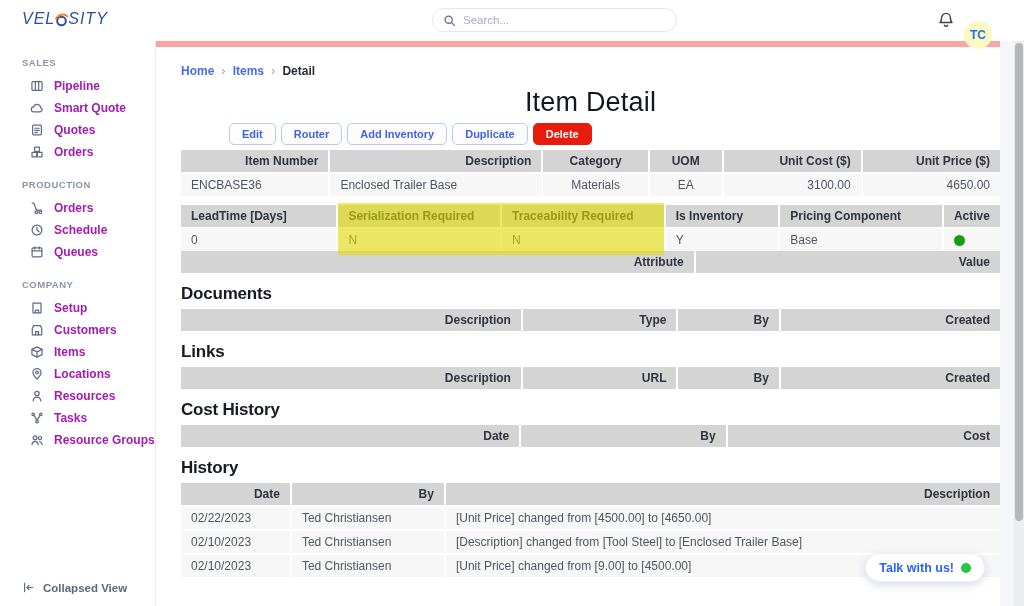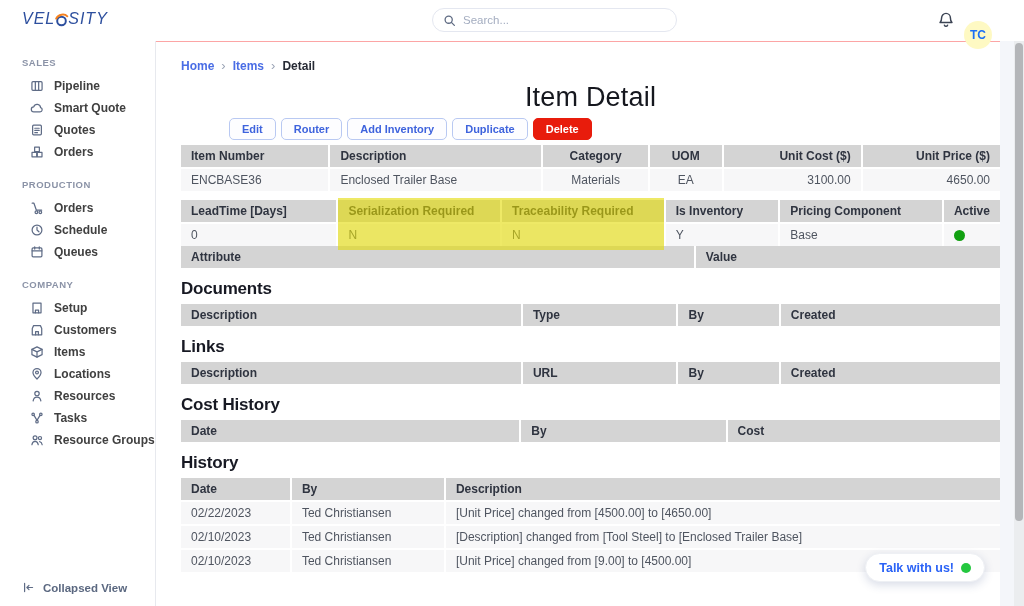--- a/index.html
+++ b/index.html
@@ -13,46 +13,46 @@
   .search-pill { position:absolute; left:432px; top:8px; width:245px; height:24px; border:1px solid #e4e7f0; border-radius:13px; background:#fff; display:flex; align-items:center; padding:0 10px; gap:7px; }
   .search-pill svg { flex:0 0 auto; stroke:#5f6b83; }
   .search-pill input { border:none; outline:none; width:100%; font-size:11.5px; color:#5a6478; font-family:inherit; background:transparent; }
   .search-pill input::placeholder { color:#a4adc0; }
   .bell { position:absolute; right:69px; top:11px; width:18px; height:18px; stroke:#3c4454; cursor:pointer; }
   .avatar { position:absolute; right:32px; top:6px; width:28px; height:28px; border-radius:50%; background:#fef9c3; color:#1b6ff5; font-weight:700; font-size:12px; display:flex; align-items:center; justify-content:center; cursor:pointer;margin-top:15px; }
 
   
   .sidebar { position:absolute; left:0; top:41px; width:156px; height:565px; background:#fff; border-right:1px solid #e7e9ee; z-index:4; }
   .side-section-label { margin:16px 0 7px 22px; font-size:9.5px; font-weight:700; letter-spacing:.5px; color:#8b93a7; }
-  .side-item { display:flex; align-items:center; gap:10px; padding:4px 0 4px 30px; font-size:12px; font-weight:600; color:#404040; cursor:pointer; }
+  .side-item { display:flex; align-items:center; gap:10px; padding:4px 0 4px 30px; font-size:12px; font-weight:600; color:#a21caf; cursor:pointer; }
   .sicon { width:14px; height:14px; display:inline-flex; }
   .sicon svg { width:14px; height:14px; stroke:#5f6c86; fill:none; stroke-width:1.4; stroke-linecap:round; stroke-linejoin:round; }
   .collapse { position:absolute; left:22px; bottom:12px; display:flex; align-items:center; gap:8px; font-size:11.5px; font-weight:600; color:#5b6880; cursor:pointer; }
   .collapse svg { width:13px; height:13px; stroke:#5f6c86; fill:none; stroke-width:1.5; stroke-linecap:round; stroke-linejoin:round; }
 
   
-  .main { position:absolute; left:156px; top:41px; width:858px; height:565px; background:#fff; border-top:1px solid #fca5a5; overflow:hidden; }
+  .main { position:absolute; left:156px; top:41px; width:858px; height:565px; background:#fff; border-top:6px solid #fca5a5; overflow:hidden; }
   .content { margin-left:25px; width:819px; }
   .gutter { position:absolute; right:10px; top:41px; width:14px; height:565px; background:#f4f6fa; z-index:6; }
   .scroll-track { position:absolute; right:0; top:41px; width:10px; height:565px; background:#ebedef; z-index:7; cursor:pointer; }
   .scroll-thumb { position:absolute; top:2px; left:1px; width:8px; height:478px; border-radius:4px; background:#b4b6b9; }
 
   .breadcrumb { margin-top:16px; display:flex; align-items:center; gap:7px; font-size:12px; font-weight:700; }
   .bc-link { color:#4a6de5; cursor:pointer; }
   .bc-sep { color:#9aa3b5; font-weight:400; font-size:13px; }
   .bc-current { color:#272b35; }
 
   .page-title { margin-top:9px; text-align:center; font-size:27px; font-weight:500; color:#15171e; letter-spacing:.2px; }
 
   .actions { margin-top:5px; display:flex; gap:5px;margin-left:48px; }
   .btn { font-family:inherit; font-size:11px; font-weight:700; padding:4px 12px; border-radius:5px; border:1px solid #b9c9f2; background:#fdfdff; color:#3e63dd; cursor:pointer; }
   .btn-danger { background:#e81c0c; border-color:#e81c0c; color:#fff; }
 
   table { width:819px; border-collapse:separate; border-spacing:0; font-size:12px; }
-  th { background:#d4d4d4; color:#2f3440; font-weight:700; padding:4px 10px; text-align:left; border-bottom:2px solid #fff; white-space:nowrap; }
+  th { background:#d4d4d4; color:#2f3440; font-weight:700; padding:4px 10px; text-align:right; border-bottom:2px solid #fff; white-space:nowrap; }
   td { background:#f7f7f8; color:#4f5560; padding:4px 10px; white-space:nowrap; overflow:hidden; }
   th + th, td + td { border-left:2px solid #fff; }
 
   .t1 { margin-top:5px; }
   .t1 th:nth-child(1){width:18%} .t1 th:nth-child(2){width:26%} .t1 th:nth-child(3){width:13%}
   .t1 th:nth-child(4){width:9%}  .t1 th:nth-child(5){width:17%} .t1 th:nth-child(6){width:17%}
   .t1 th:nth-child(3),.t1 td:nth-child(3),.t1 th:nth-child(4),.t1 td:nth-child(4){text-align:center}
   .t1 th:nth-child(5),.t1 td:nth-child(5),.t1 th:nth-child(6),.t1 td:nth-child(6){text-align:right}
 
   .t2wrap { position:relative; margin-top:9px; }

